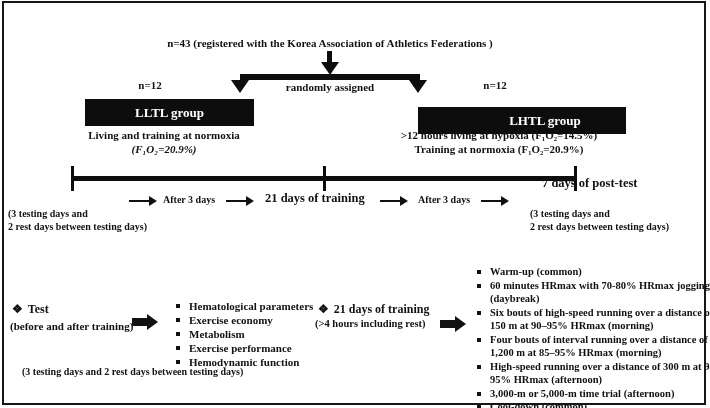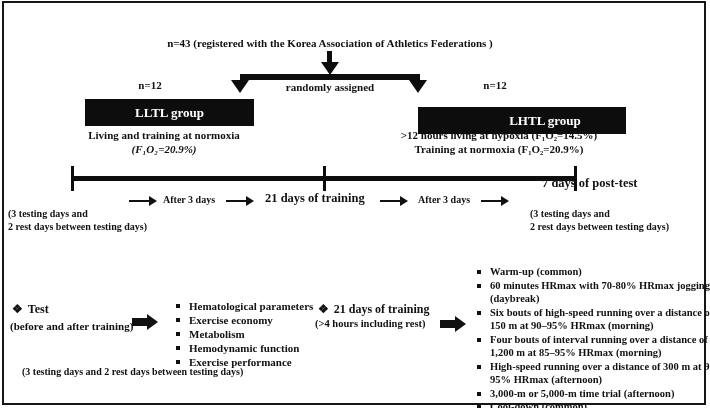--- a/index.html
+++ b/index.html
@@ -105,25 +105,25 @@
     <li>
         <span class="sq"></span>
         <span>Exercise economy</span>
       </li>
     <li>
         <span class="sq"></span>
         <span>Metabolism</span>
       </li>
     <li>
         <span class="sq"></span>
-        <span>Hemodynamic function</span>
+        <span>Exercise performance</span>
       </li>
     <li>
         <span class="sq"></span>
-        <span>Exercise performance</span>
+        <span>Hemodynamic function</span>
       </li>
   </ul>
   <div class="abs" style="left:22px;top:366px;font-size:10px;">(3 testing days and 2 rest days between testing days)</div>
 
   <div class="abs" style="left:312px;top:302px;font-size:12px;margin-left:6px;">
     <span class="diamond">❖</span><span>21 days of training</span>
   </div>
   <div class="abs" style="left:315px;top:318px;font-size:10.5px;">(&gt;4 hours including rest)</div>
   <div class="blockarrow" style="left:440px;top:316px;">
     <span class="shaft"></span>

